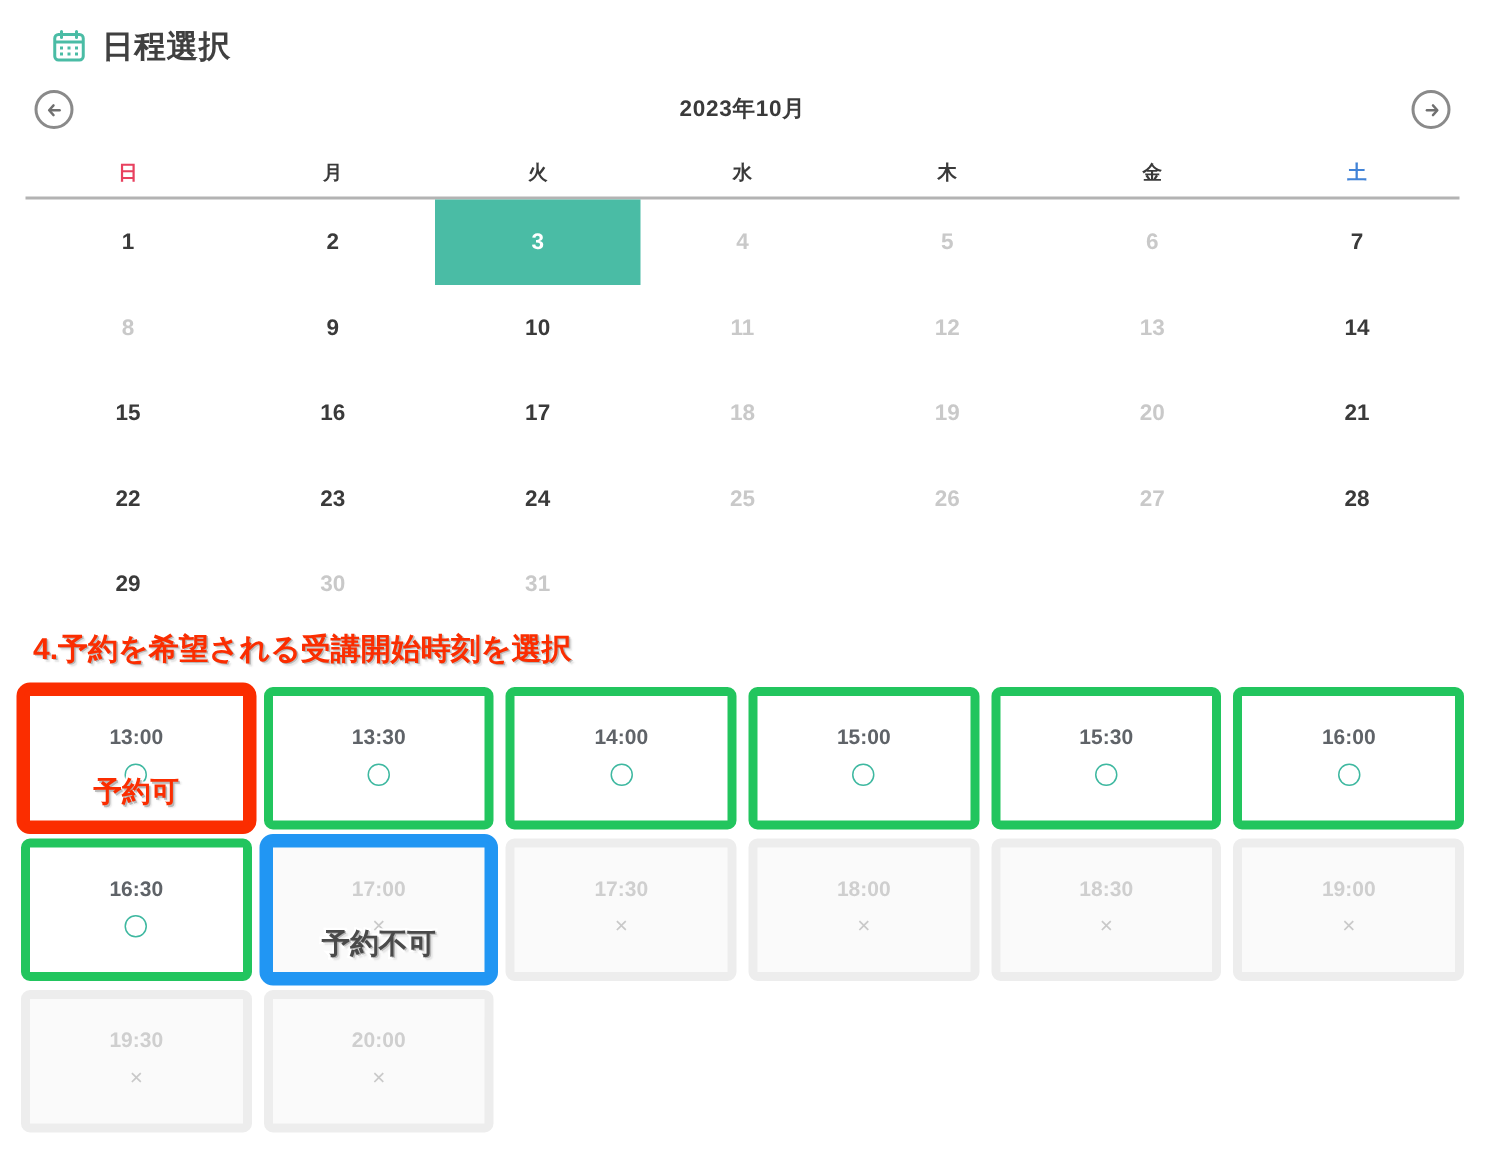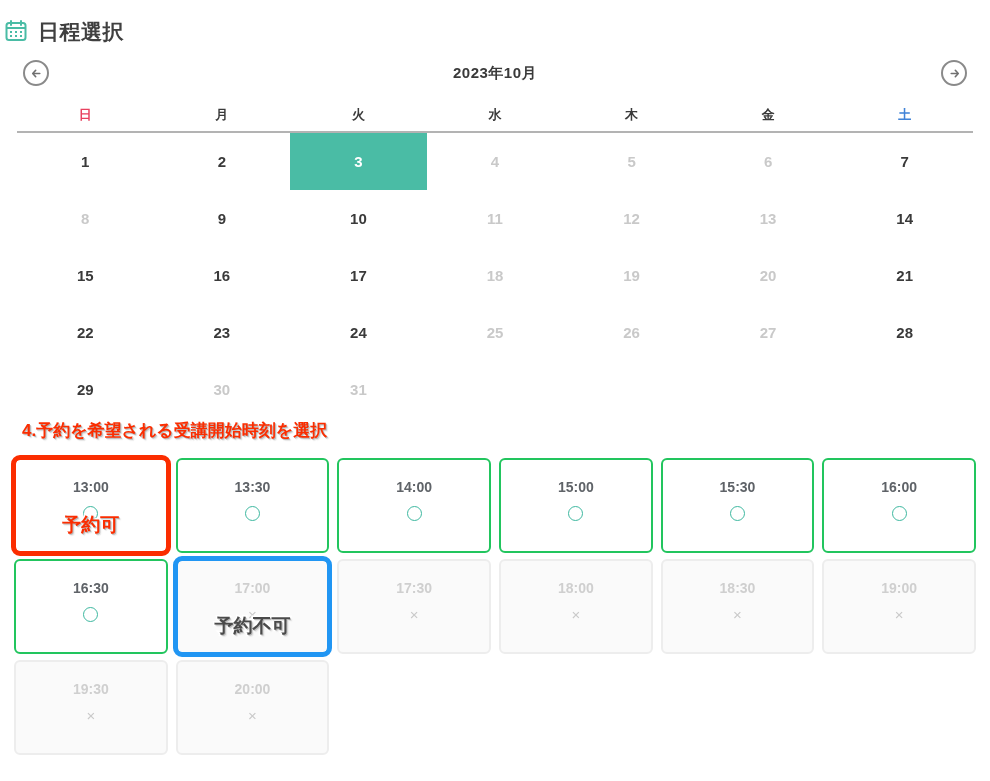--- a/index.html
+++ b/index.html
@@ -15,21 +15,21 @@
     font-family: "Liberation Sans", "DejaVu Sans", sans-serif;
     color: #3c4043;
     overflow: hidden;
   }
 
   
   .page-header {
     display: flex;
     align-items: center;
     gap: 10px;
-    padding: 22px 0 0 4px;
+    padding: 22px 0 0 34px;
     height: 40px;
     box-sizing: border-box;
   }
   .cal-icon {
     width: 24px;
     height: 24px;
     display: block;
     flex: 0 0 auto;
   }
   .page-title {
@@ -113,21 +113,21 @@
   .date-cell.selected {
     background: #4ABCA5;
     color: #ffffff;
   }
 
   
   .annot-heading {
     position: absolute;
     left: 22px;
     top: 419px;
-    font-size: 17px;
+    font-size: 20px;
     font-weight: bold;
     color: #FB2D00;
     letter-spacing: 0px;
     white-space: nowrap;
     -webkit-text-stroke: 3px #ffffff;
     paint-order: stroke fill;
     text-shadow:
       1px 1px 0 rgba(120,120,120,.45),
       2px 2px 1px rgba(150,150,150,.25);
   }
@@ -139,21 +139,21 @@
     top: 458px;
     width: 962px;
     display: grid;
     grid-template-columns: repeat(6, 1fr);
     column-gap: 8px;
     row-gap: 6px;
   }
   .slot {
     position: relative;
     height: 95px;
-    border: 2px solid #22c55e;
+    border: 6px solid #22c55e;
     border-radius: 6px;
     background: #ffffff;
     box-sizing: border-box;
     padding-top: 20px;
     text-align: center;
     cursor: pointer;
   }
   .slot.disabled {
     background: #fafafa;
     border-color: #ededed;

